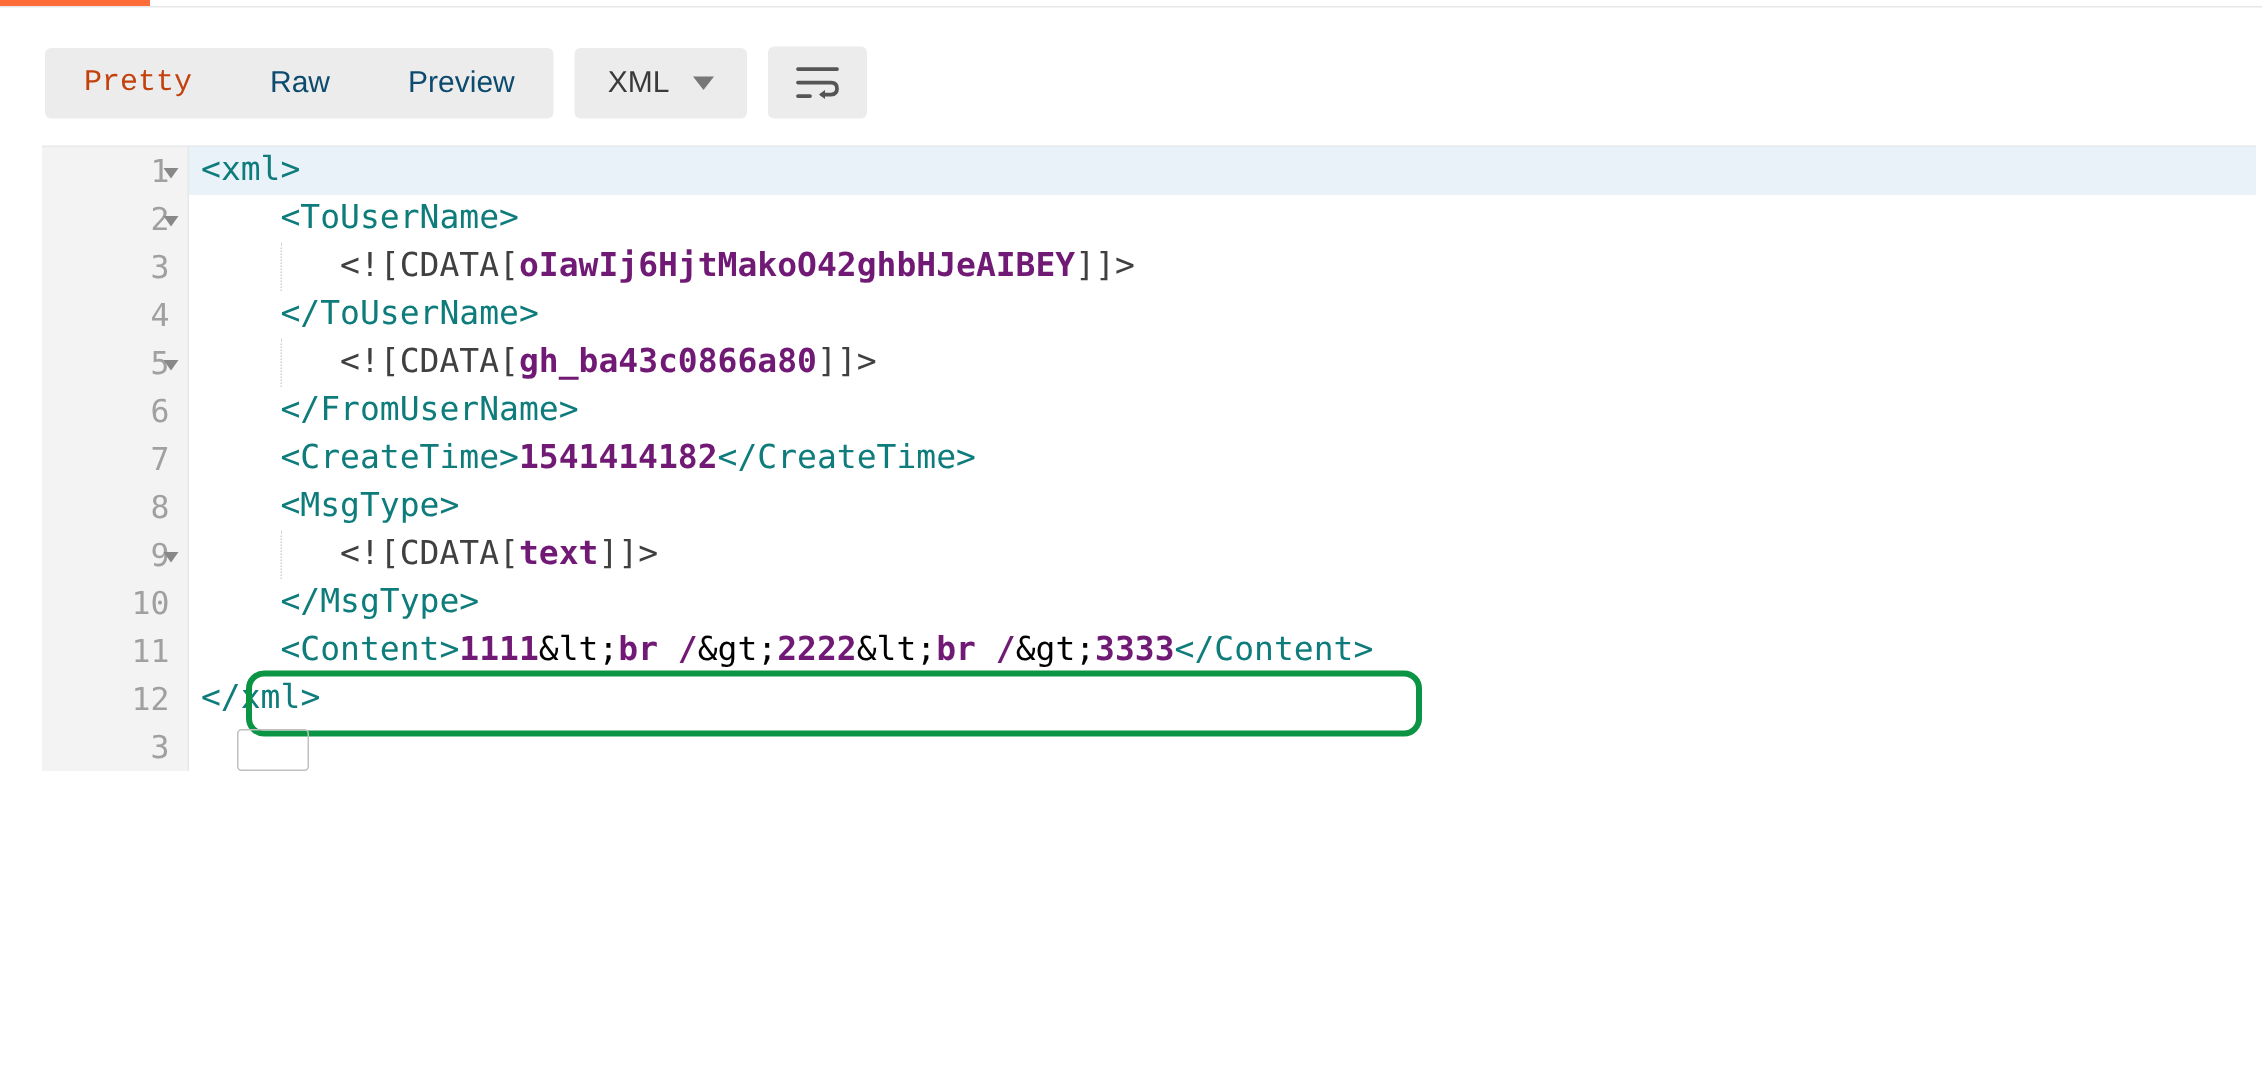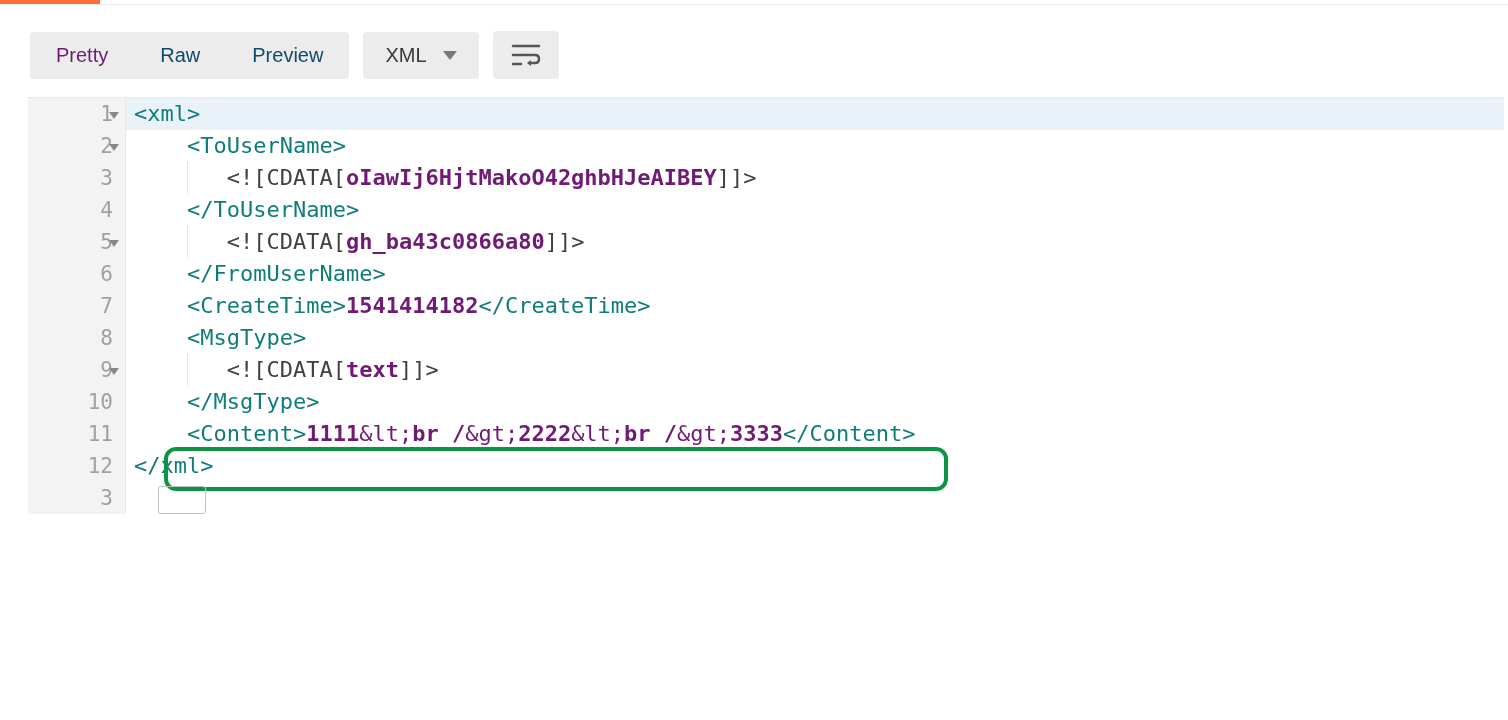--- a/index.html
+++ b/index.html
@@ -37,21 +37,22 @@
     }
     .view-tab {
       padding: 12px 26px;
       font-size: 20px;
       color: #0c4a6e;
       cursor: pointer;
       background: transparent;
       border: none;
     }
     .view-tab.active {
-      color: #701a75;
+      color: #c2410c;
+      font-family: Liberation Mono, monospace;
     }
     .format-selector {
       display: flex;
       align-items: center;
       background: #ececec;
       border-radius: 4px;
       padding: 12px 22px;
       gap: 16px;
       cursor: pointer;
     }
@@ -139,21 +140,21 @@
       color: #0f7c7c;
     }
     .cdata {
       color: #404040;
     }
     .text-content {
       color: #701a75;
       font-weight: bold;
     }
     .entity {
-      color: #701a75;
+      color: #000000;
     }
     .indent-guide {
       border-left: 1px dotted #d0d0d0;
       display: inline-block;
       height: 32px;
       vertical-align: top;
       margin-right: -1px;
     }
     .highlight-box {
       position: absolute;

